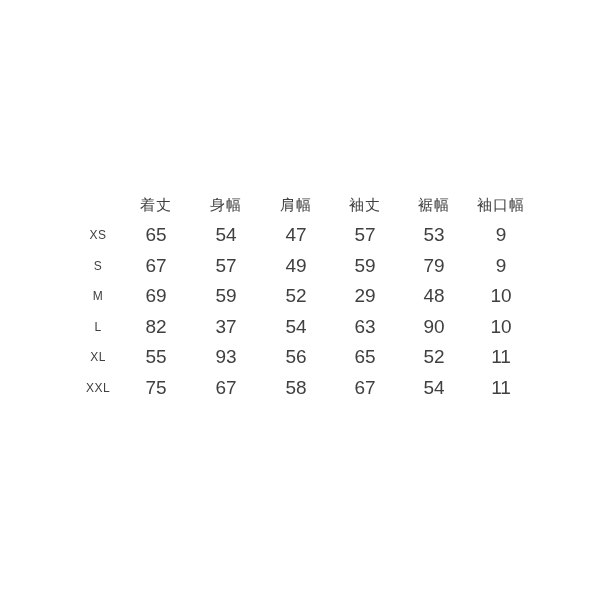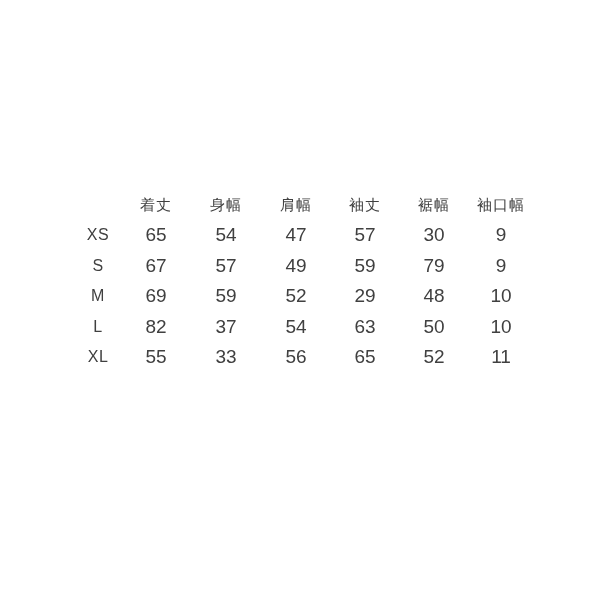--- a/index.html
+++ b/index.html
@@ -45,21 +45,21 @@
   thead th {
     font-size: 15px;
     letter-spacing: 1px;
     height: 30px;
     padding-bottom: 15px; 
   }
   tbody tr {
     height: 30.5px;
   }
   tbody th {
-    font-size: 16px;
+    font-size: 12px;
     letter-spacing: 0.5px;
   }
   tbody td {
     font-size: 19px;
   }
 </style>
 </head>
 <body>
 
 <div class="canvas">
@@ -84,21 +84,21 @@
         <th>袖口幅</th>
       </tr>
     </thead>
     <tbody>
       <tr>
         <th>XS</th>
         <td>65</td>
         <td>54</td>
         <td>47</td>
         <td>57</td>
-        <td>30</td>
+        <td>53</td>
         <td>9</td>
       </tr>
       <tr>
         <th>S</th>
         <td>67</td>
         <td>57</td>
         <td>49</td>
         <td>59</td>
         <td>79</td>
         <td>9</td>
@@ -111,27 +111,36 @@
         <td>29</td>
         <td>48</td>
         <td>10</td>
       </tr>
       <tr>
         <th>L</th>
         <td>82</td>
         <td>37</td>
         <td>54</td>
         <td>63</td>
-        <td>50</td>
+        <td>90</td>
         <td>10</td>
       </tr>
       <tr>
         <th>XL</th>
         <td>55</td>
-        <td>33</td>
+        <td>93</td>
         <td>56</td>
         <td>65</td>
         <td>52</td>
+        <td>11</td>
+      </tr>
+      <tr>
+        <th>XXL</th>
+        <td>75</td>
+        <td>67</td>
+        <td>58</td>
+        <td>67</td>
+        <td>54</td>
         <td>11</td>
       </tr>
     </tbody>
   </table>
 </div>
 
 </body></html>

